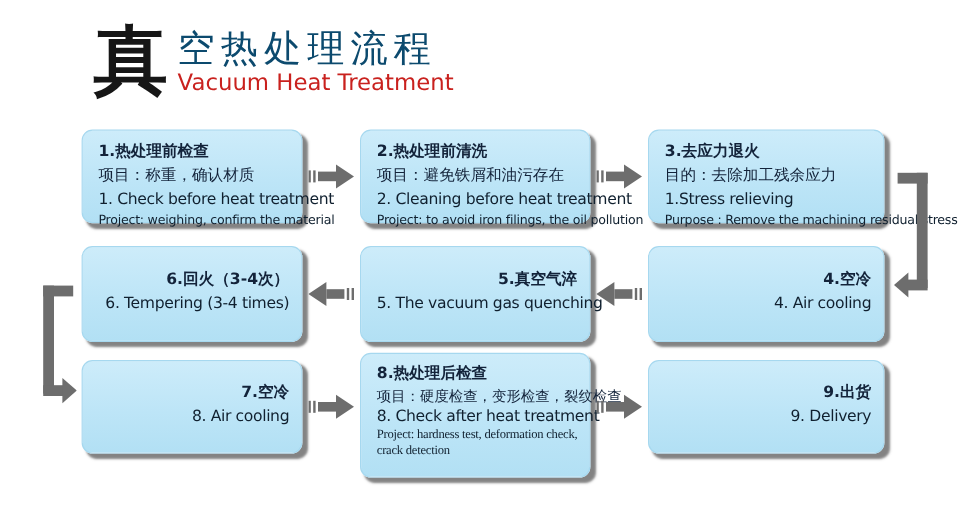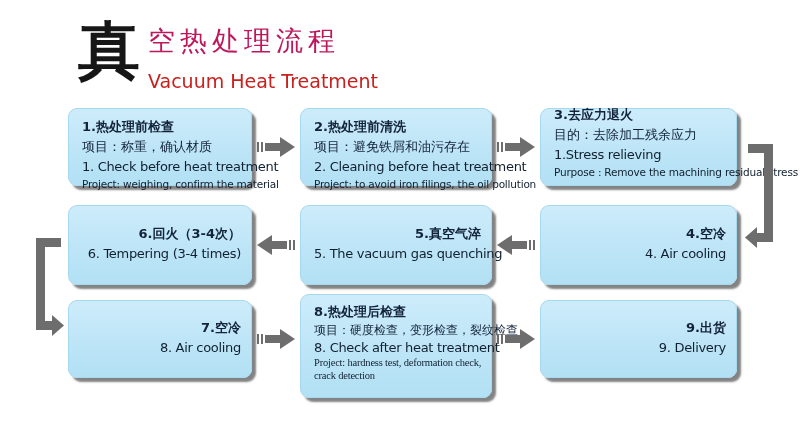--- a/index.html
+++ b/index.html
@@ -7,24 +7,24 @@
     position:relative;width:807px;height:436px;background:#ffffff;overflow:hidden;
     font-family:"DejaVu Sans","Liberation Sans",sans-serif;
   }
   
   .hdr{position:absolute;left:78px;top:18px;height:72px;display:flex;align-items:flex-start;}
   .big-char{
     font-size:62px;line-height:66px;font-weight:700;color:#161616;letter-spacing:0;
   }
   .hdr-right{margin-left:8px;padding-top:8px;}
   .title-cn{
-    font-size:27px;line-height:30px;color:#be185d;font-weight:500;letter-spacing:5px;white-space:nowrap;
+    font-size:31px;line-height:30px;color:#0c4a6e;font-weight:500;letter-spacing:5px;white-space:nowrap;
   }
   .title-en{
-    font-size:19px;line-height:23px;color:#c9211e;font-weight:500;margin-top:14px;white-space:nowrap;
+    font-size:19px;line-height:23px;color:#c9211e;font-weight:500;margin-top:2px;white-space:nowrap;
   }
   
   .box{
     position:absolute;box-sizing:border-box;border-radius:9px;
     background:linear-gradient(180deg,#cdecfa 0%,#bde5f7 55%,#b2e0f4 100%);
     border:1px solid #a6d8ef;
     box-shadow:4px 4px 2px rgba(96,96,96,0.78);
     display:flex;flex-direction:column;justify-content:flex-start;
     padding:8px 10px 6px 13px;
   }
@@ -34,21 +34,21 @@
   .cn.first{font-weight:600;}
   .en{font-size:13px;line-height:20px;font-weight:500;letter-spacing:-0.3px;color:#10202f;}
   .sub{font-size:10.5px;line-height:14px;font-weight:500;letter-spacing:-0.2px;color:#10202f;}
   .sub.centered{}
   .tight .cn{line-height:18px;}
   .tight .en{line-height:17px;}
   .tight .sub{line-height:13px;font-family:Liberation Serif, serif;}
   
   .c1{left:68px;width:184px;}
   .c2{left:300px;width:192px;}
-  .c3{left:540px;width:197px;justify-content:flex-end;}
+  .c3{left:540px;width:197px;}
   .r1{top:108px;height:78px;}
   .r2{top:205px;height:80px;}
   .r3{top:300px;height:78px;}
   .r3tall{top:294px;height:104px;}
   
   .arrow{position:absolute;}
   .flip{transform:scaleX(-1);}
   svg{display:block;}
 </style>
 </head>

